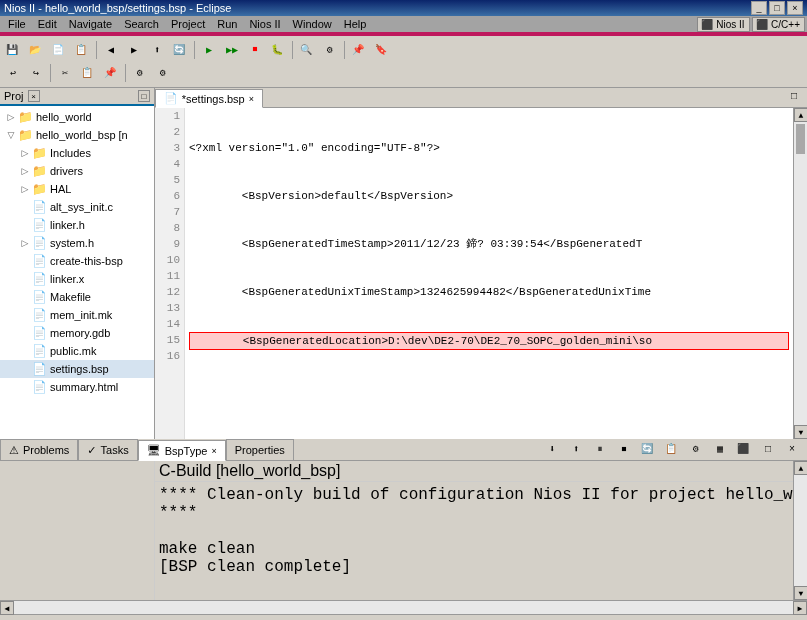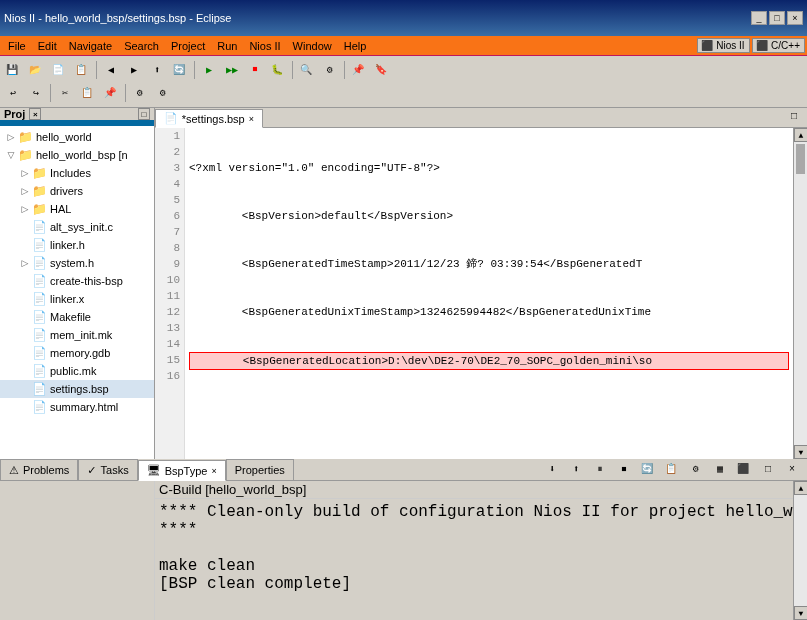--- a/index.html
+++ b/index.html
@@ -2,21 +2,21 @@
 <html><head>
   <meta charset="utf-8">
   <style>
     * { box-sizing: border-box; margin: 0; padding: 0; }
     body { font-family: 'Courier New', Courier, monospace; font-size: 11px; background: #d4d0c8; overflow: hidden; width: 807px; height: 620px; }
 
     
     .title-bar {
       background: linear-gradient(to bottom, #0a246a, #3a6ea5);
       color: white;
-      height: 36px;
+      height: 16px;
       display: flex;
       align-items: center;
       padding: 0 4px;
       font-family: 'Segoe UI', Tahoma, sans-serif;
       font-size: 11px;
       user-select: none;
     }
     .title-bar-title { flex: 1; }
     .title-bar-buttons { display: flex; gap: 2px; }
     .title-btn {
@@ -24,28 +24,28 @@
       background: #d4d0c8;
       border: 1px solid #999;
       font-size: 9px;
       display: flex; align-items: center; justify-content: center;
       cursor: pointer;
       color: black;
     }
 
     
     .menu-bar {
-      background: #f97316;
+      background: #a3a3a3;
       height: 20px;
       display: flex;
       align-items: center;
       padding: 0 2px;
       font-family: 'Segoe UI', Tahoma, sans-serif;
       font-size: 11px;
-      border-bottom: 1px solid #be185d;
+      border-bottom: 4px solid #be185d;
       justify-content: center;
     }
     .menu-item {
       padding: 1px 6px;
       cursor: pointer;
     }
 
     
     .toolbar {
       background: #d4d0c8;
@@ -92,29 +92,28 @@
     .left-panel {
       width: 155px;
       min-width: 155px;
       background: white;
       border-right: 1px solid #999;
       display: flex;
       flex-direction: column;
     }
     .panel-header {
       background: #d4d0c8;
-      border-bottom: 6px solid #0369a1;
+      border-bottom: 2px solid #0369a1;
       height: 18px;
       display: flex;
       align-items: center;
       padding: 0 4px;
       gap: 4px;
       font-family: 'Segoe UI', sans-serif;
       font-size: 11px;
-      font-weight: bold;
     }
     .panel-close-btn {
       width: 12px; height: 12px;
       background: #d4d0c8;
       border: 1px solid #888;
       font-size: 8px;
       display: flex; align-items: center; justify-content: center;
       cursor: pointer;
     }
     .panel-maximize-btn {
@@ -255,21 +254,21 @@
       margin-left: auto;
       display: flex;
       align-items: center;
       gap: 2px;
       padding-right: 4px;
     }
     .console-header {
       background: #d4d0c8;
       padding: 1px 4px;
       font-family: 'Segoe UI', sans-serif;
-      font-size: 13px;
+      font-size: 16px;
       border-bottom: 1px solid #ccc;
     }
     .console-text {
       padding: 4px;
       white-space: pre;
       font-size: 16px;
     }
 
     
     .status-bar {

